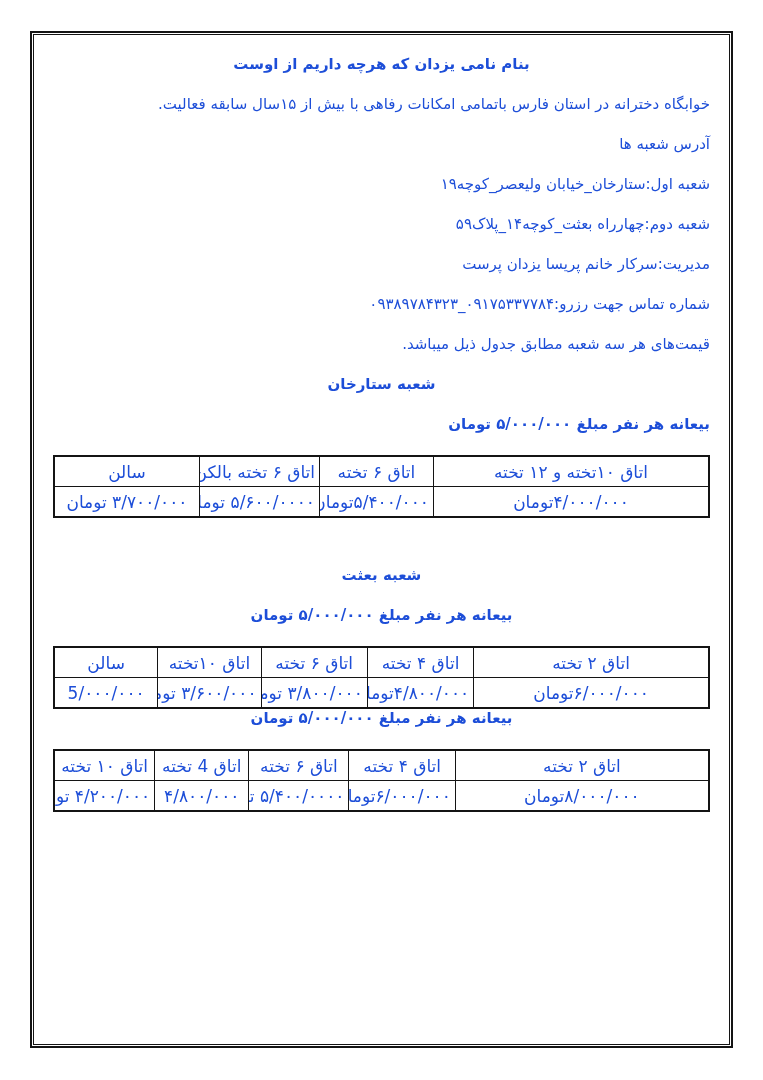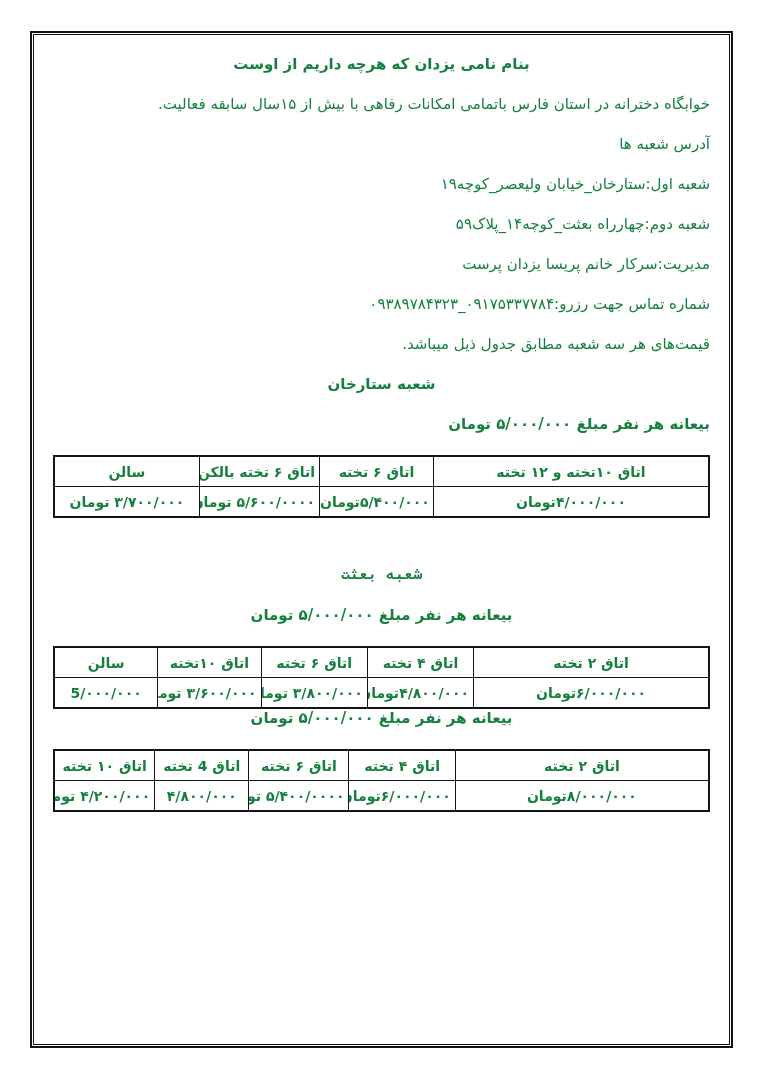--- a/index.html
+++ b/index.html
@@ -31,48 +31,48 @@
     position: absolute;
     inset: 1px;
     border: 1px solid #141414;
     pointer-events: none;
   }
   .content {
     position: absolute;
     inset: 0;
     padding: 22px 21px 0 21px;
     box-sizing: border-box;
-    color: #15803d;
+    color: #1d4ed8;
     font-size: 15px;
     direction: rtl;
     text-align: right;
   }
   .content p {
     margin: 0 0 21px 0;
     line-height: 19px;
   }
   .bold   { font-weight: bold; }
   .center { text-align: center; }
   .right  { text-align: right; }
-  .mt-lg  { margin-top: 48px !important; font-family: Liberation Mono, monospace; }
+  .mt-lg  { margin-top: 48px !important; }
   .price-table {
     width: 100%;
     border-collapse: collapse;
     table-layout: fixed;
     margin: 12px 0 0 0;
     border: 2px solid #141414;
     direction: rtl;
   }
   .price-table td {
     border: 1.5px solid #141414;
     height: 29px;
     text-align: center;
     vertical-align: middle;
-    font-weight: bold;
-    font-size: 14px;
+    font-weight: normal;
+    font-size: 17px;
     padding: 0 4px;
     white-space: nowrap;
     overflow: hidden;
   }
   
   .t1 .head-row td:nth-child(1){width:43%}
   .t1 .head-row td:nth-child(2){width:17%}
   .t1 .head-row td:nth-child(3){width:18%}
   .t1 .head-row td:nth-child(4){width:22%}
   .t2 .head-row td:nth-child(1){width:37%}

